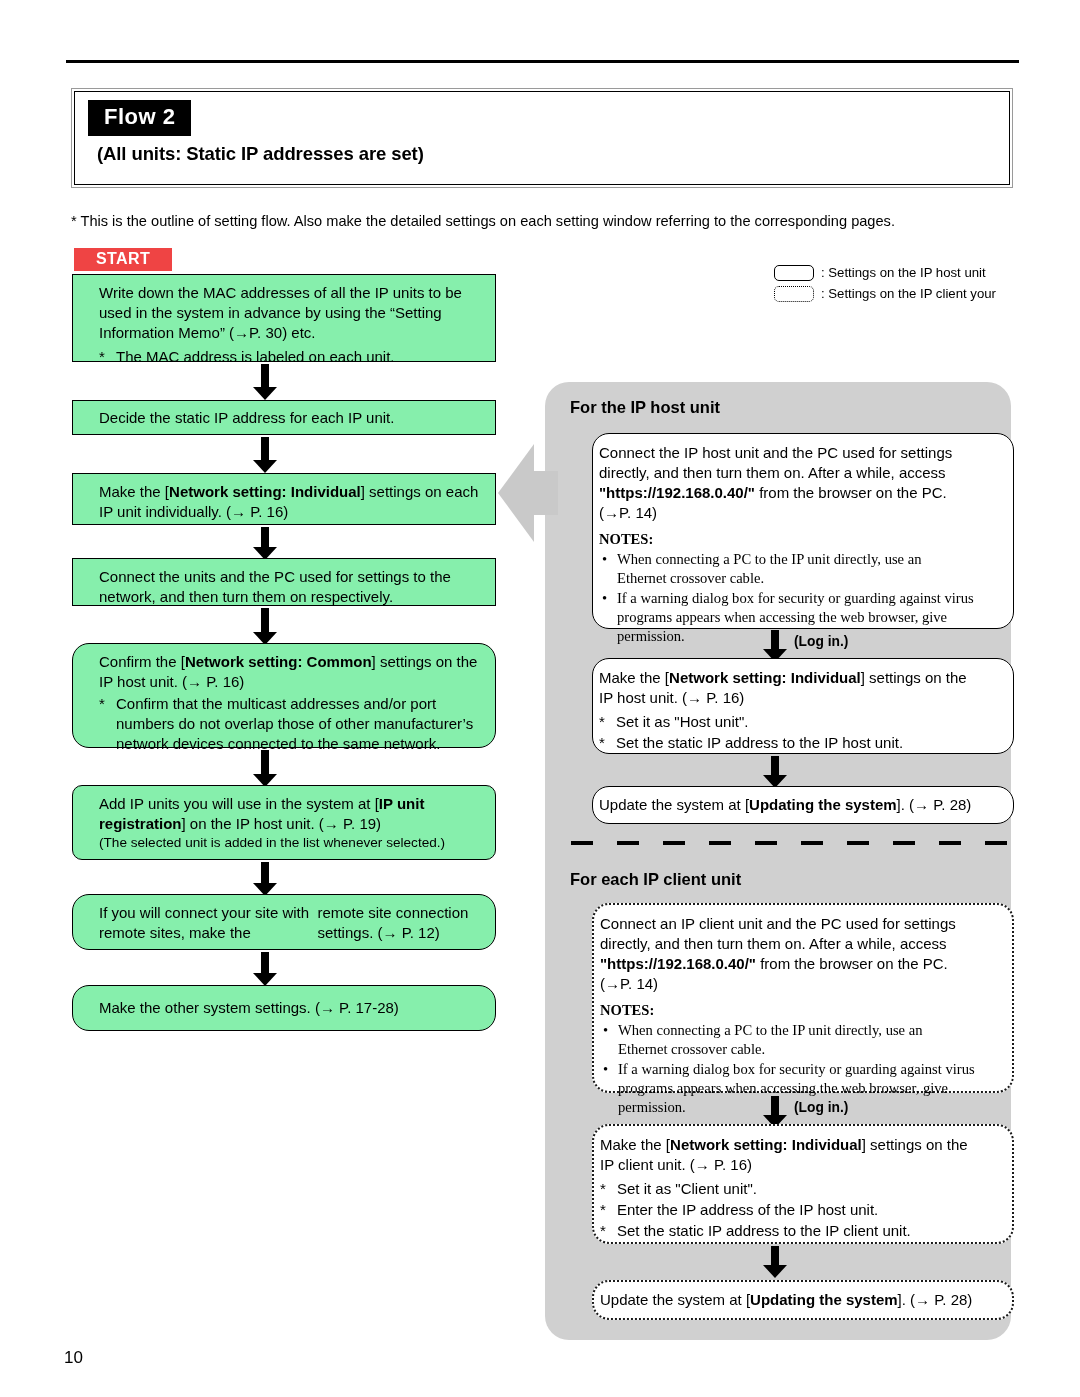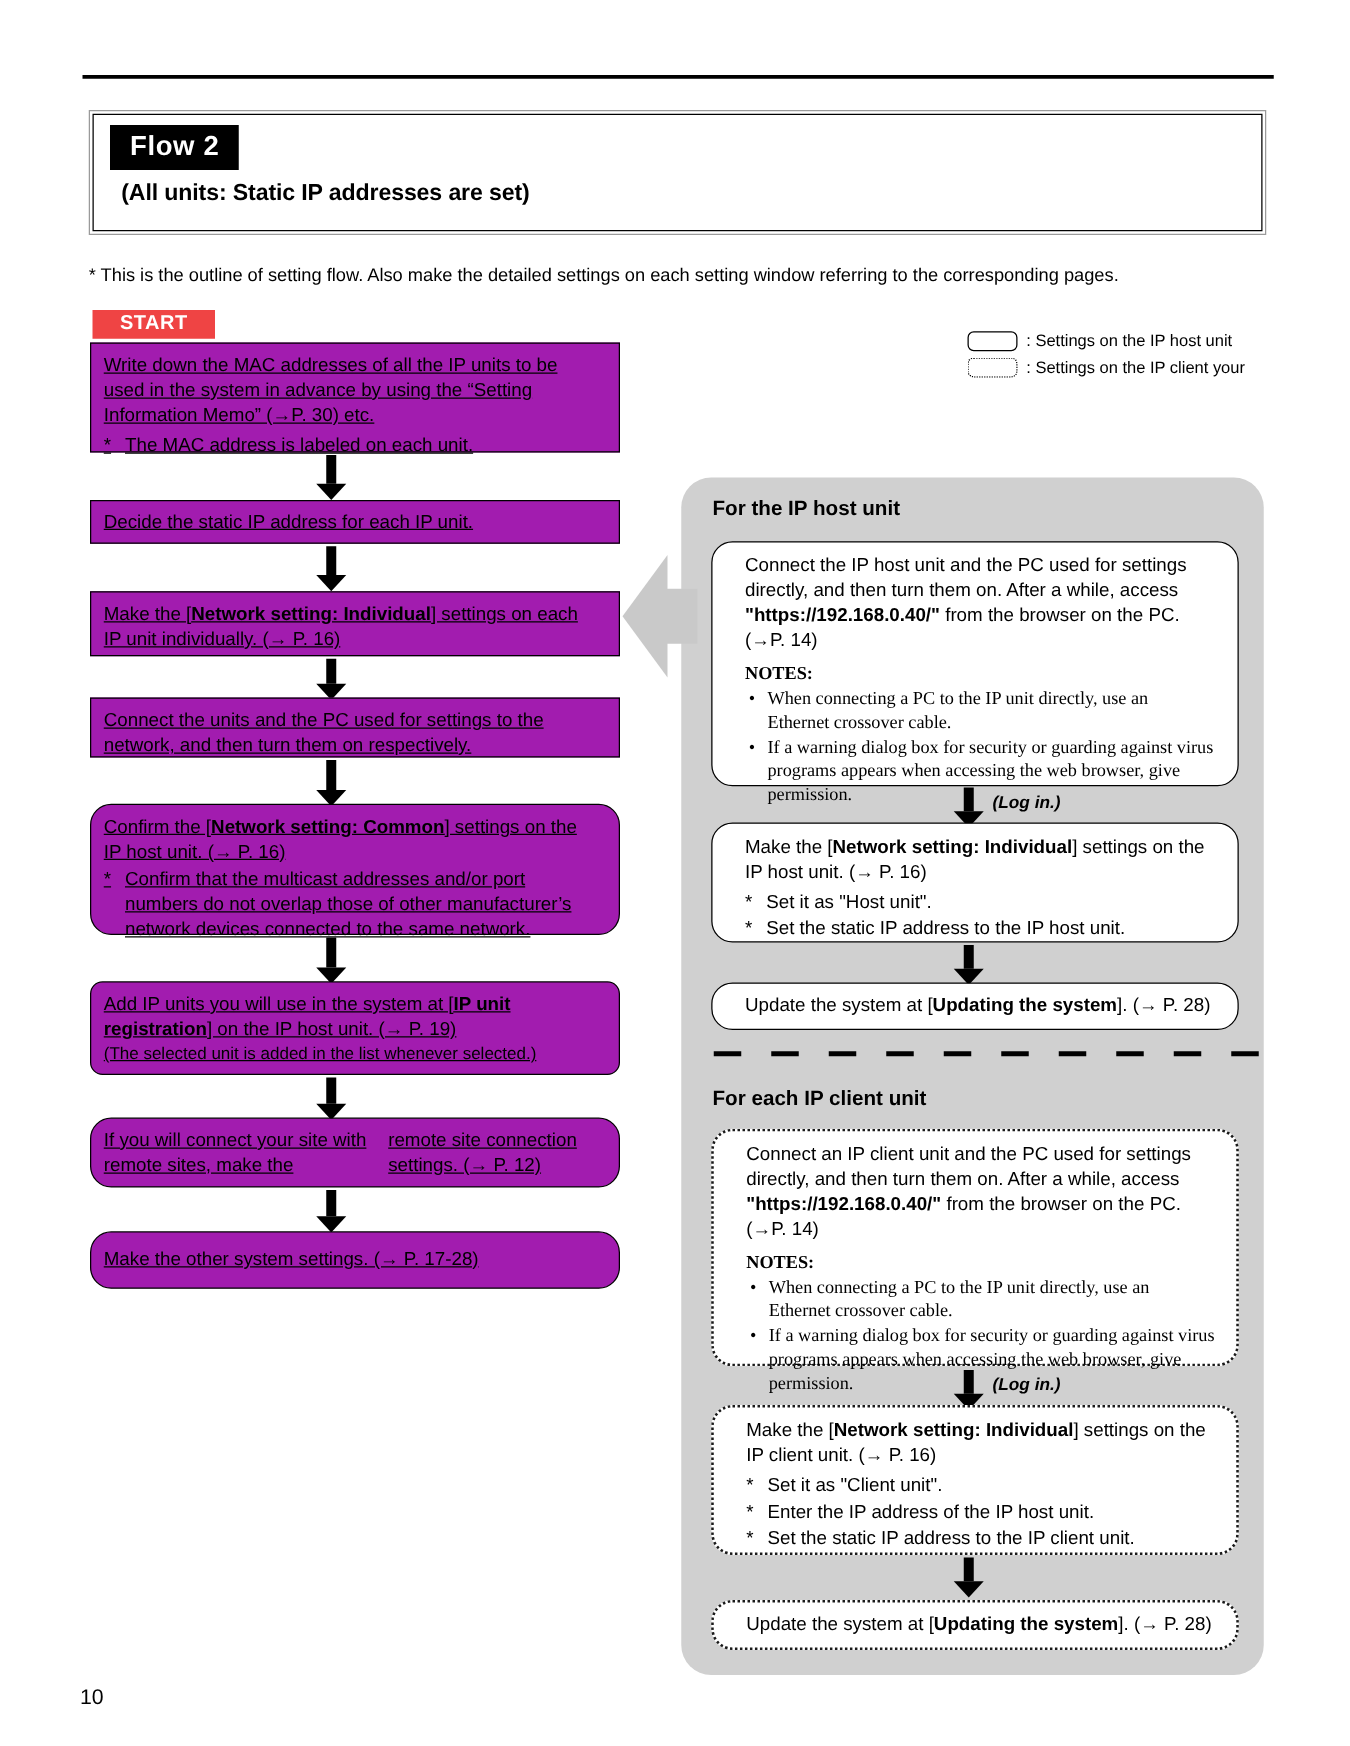--- a/index.html
+++ b/index.html
@@ -110,26 +110,25 @@
     flex: 0 0 auto;
   }
   .legend-chip.solid { border: 1.6px solid #000; }
   .legend-chip.dotted { border: 1.6px dotted #000; }
   .legend-text { white-space: nowrap; }
 
   
   .fbox {
     position: absolute;
     box-sizing: border-box;
-    background: #a21caf;
+    background: #86efac;
     border: 1.6px solid #000;
     font-size: 15px;
     line-height: 1.33;
-    padding: 8px 12px 8px 10px;
-    text-decoration: underline;
+    padding: 8px 12px 8px 26px;
   }
   .fbox.round { border-radius: 17px; }
   .fbox b { font-weight: bold; }
 
   .bullet-star {
     display: flex;
     margin-top: 4px;
   }
   .bullet-star .st {
     width: 17px;
@@ -202,22 +201,23 @@
     font-weight: bold;
   }
 
   
   .rbox {
     position: absolute;
     box-sizing: border-box;
     background: #fff;
     font-size: 15px;
     line-height: 1.33;
-    padding: 9px 13px 9px 26px;
+    padding: 9px 13px 9px 6px;
     border-radius: 17px;
+    margin-left: 23px;
   }
   .rbox.solid { border: 1.7px solid #000; }
   .rbox.dotted { border: 2.2px dotted #1a1a1a; }
 
   .notes-block {
     font-family: "Liberation Serif", serif;
     font-size: 14.6px;
     line-height: 1.3;
     margin-top: 7px;
   }
@@ -247,21 +247,20 @@
     width: 22px;
     height: 4px;
     background: #000;
   }
 
   
   .login-label {
     position: absolute;
     font-size: 13.8px;
     font-weight: bold;
-    font-style: italic;
   }
 
   
   .page-num {
     position: absolute;
     left: 64px;
     top: 1348px;
     font-size: 17px;
   }
 </style>

